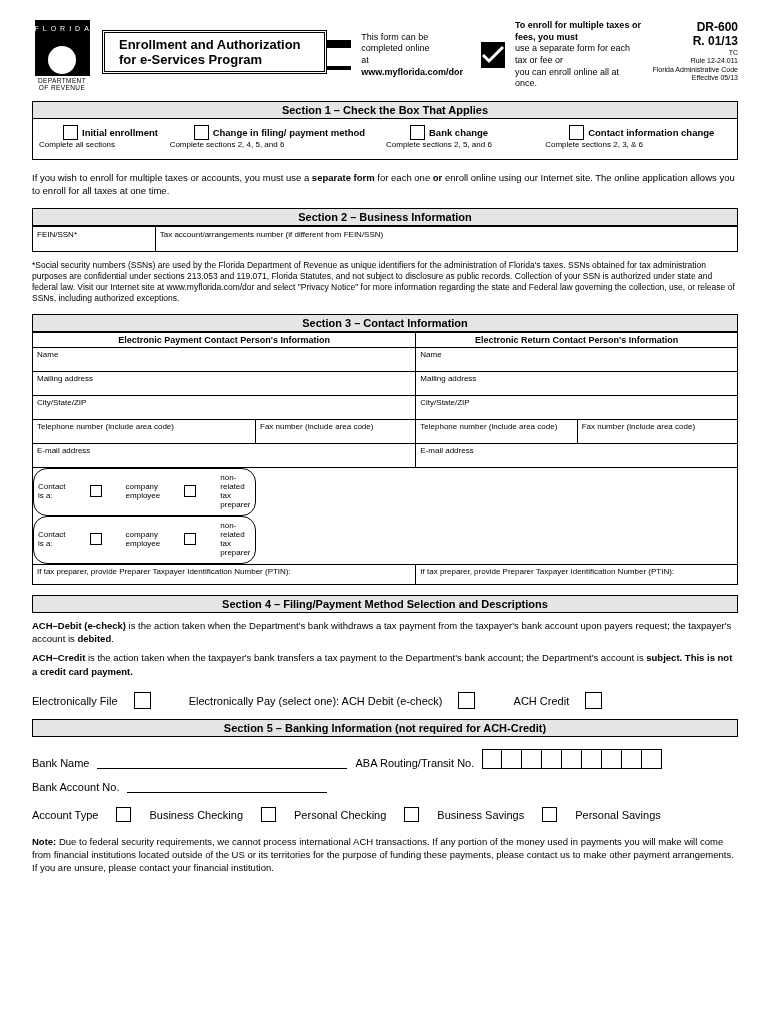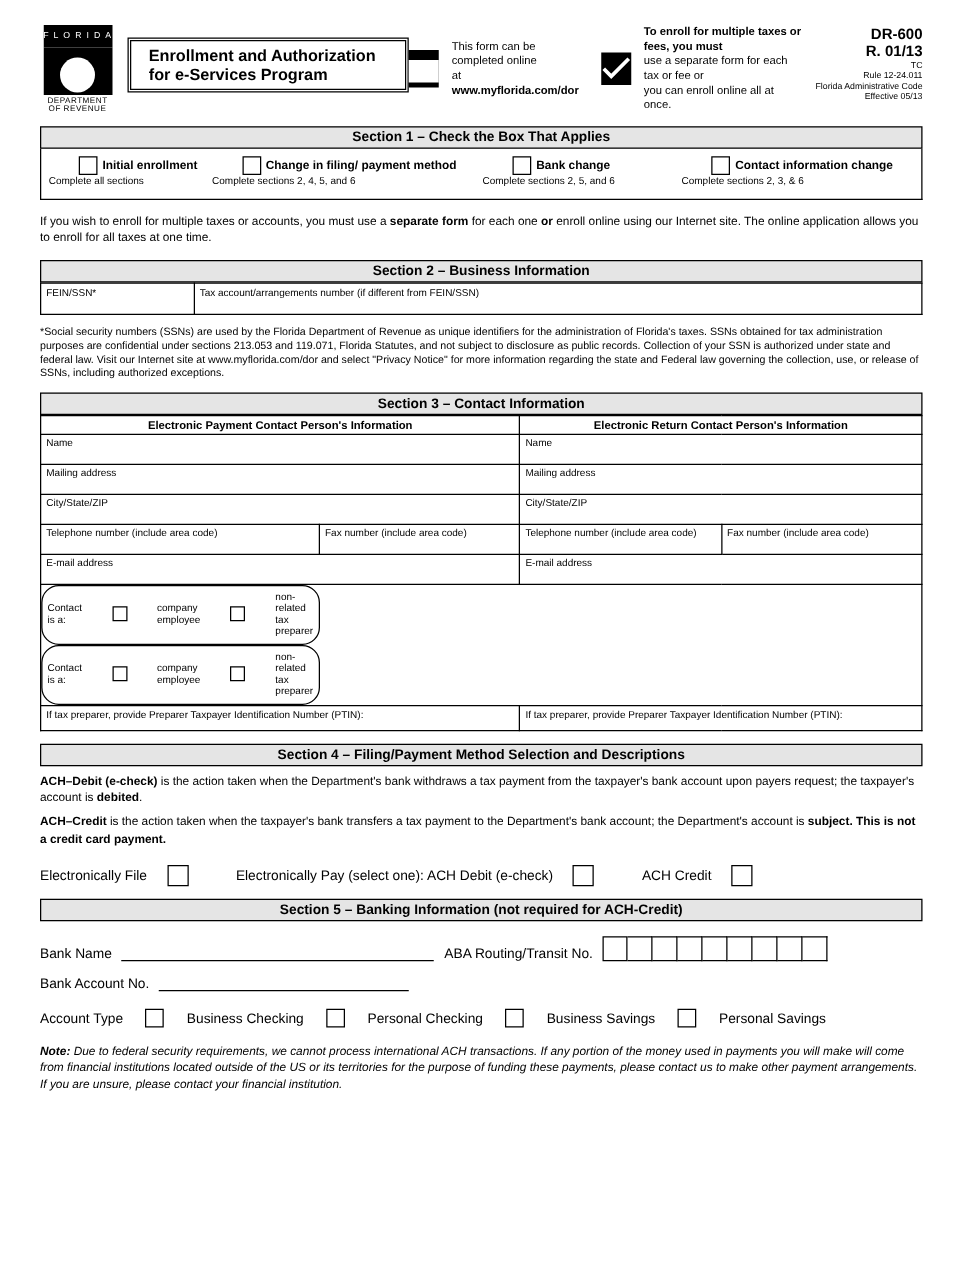--- a/index.html
+++ b/index.html
@@ -40,21 +40,21 @@
   .contact-row { display:flex; align-items:center; gap:24px; font-size:8px; padding: 4px 4px 6px !important; border-radius: 14px; }
   .sec4-desc { font-size: 9.5px; line-height: 1.4; margin-top: 6px; }
   .pay-row { display: flex; align-items: center; gap: 16px; font-size: 11px; margin-top: 14px; margin-bottom: 4px; }
   .pay-row .chk { width: 17px; height: 17px; }
   .sec5-row { display:flex; align-items:flex-end; gap:8px; font-size:11px; margin-top:12px; }
   .uline { border-bottom: 1px solid #000; flex:1; height: 12px; }
   .aba-boxes { display:flex; gap:0; }
   .aba-box { width:20px; height:20px; border:1px solid #000; border-left:none; }
   .aba-box:first-child { border-left:1px solid #000; }
   .acct-type-row { display:flex; align-items:center; gap:18px; font-size:11px; margin-top:14px; }
-  .note { font-size:9.5px; line-height:1.35; margin-top:14px;font-style:italic; }
+  .note { font-size:9.5px; line-height:1.35; margin-top:14px; }
   b { font-weight: bold; }
 </style>
 </head>
 <body>
 
 <div class="header-row">
   <div class="logo-box">
     <div class="logo-top">FLORIDA</div>
     <div class="logo-mid">
         <div class="sun"></div>

